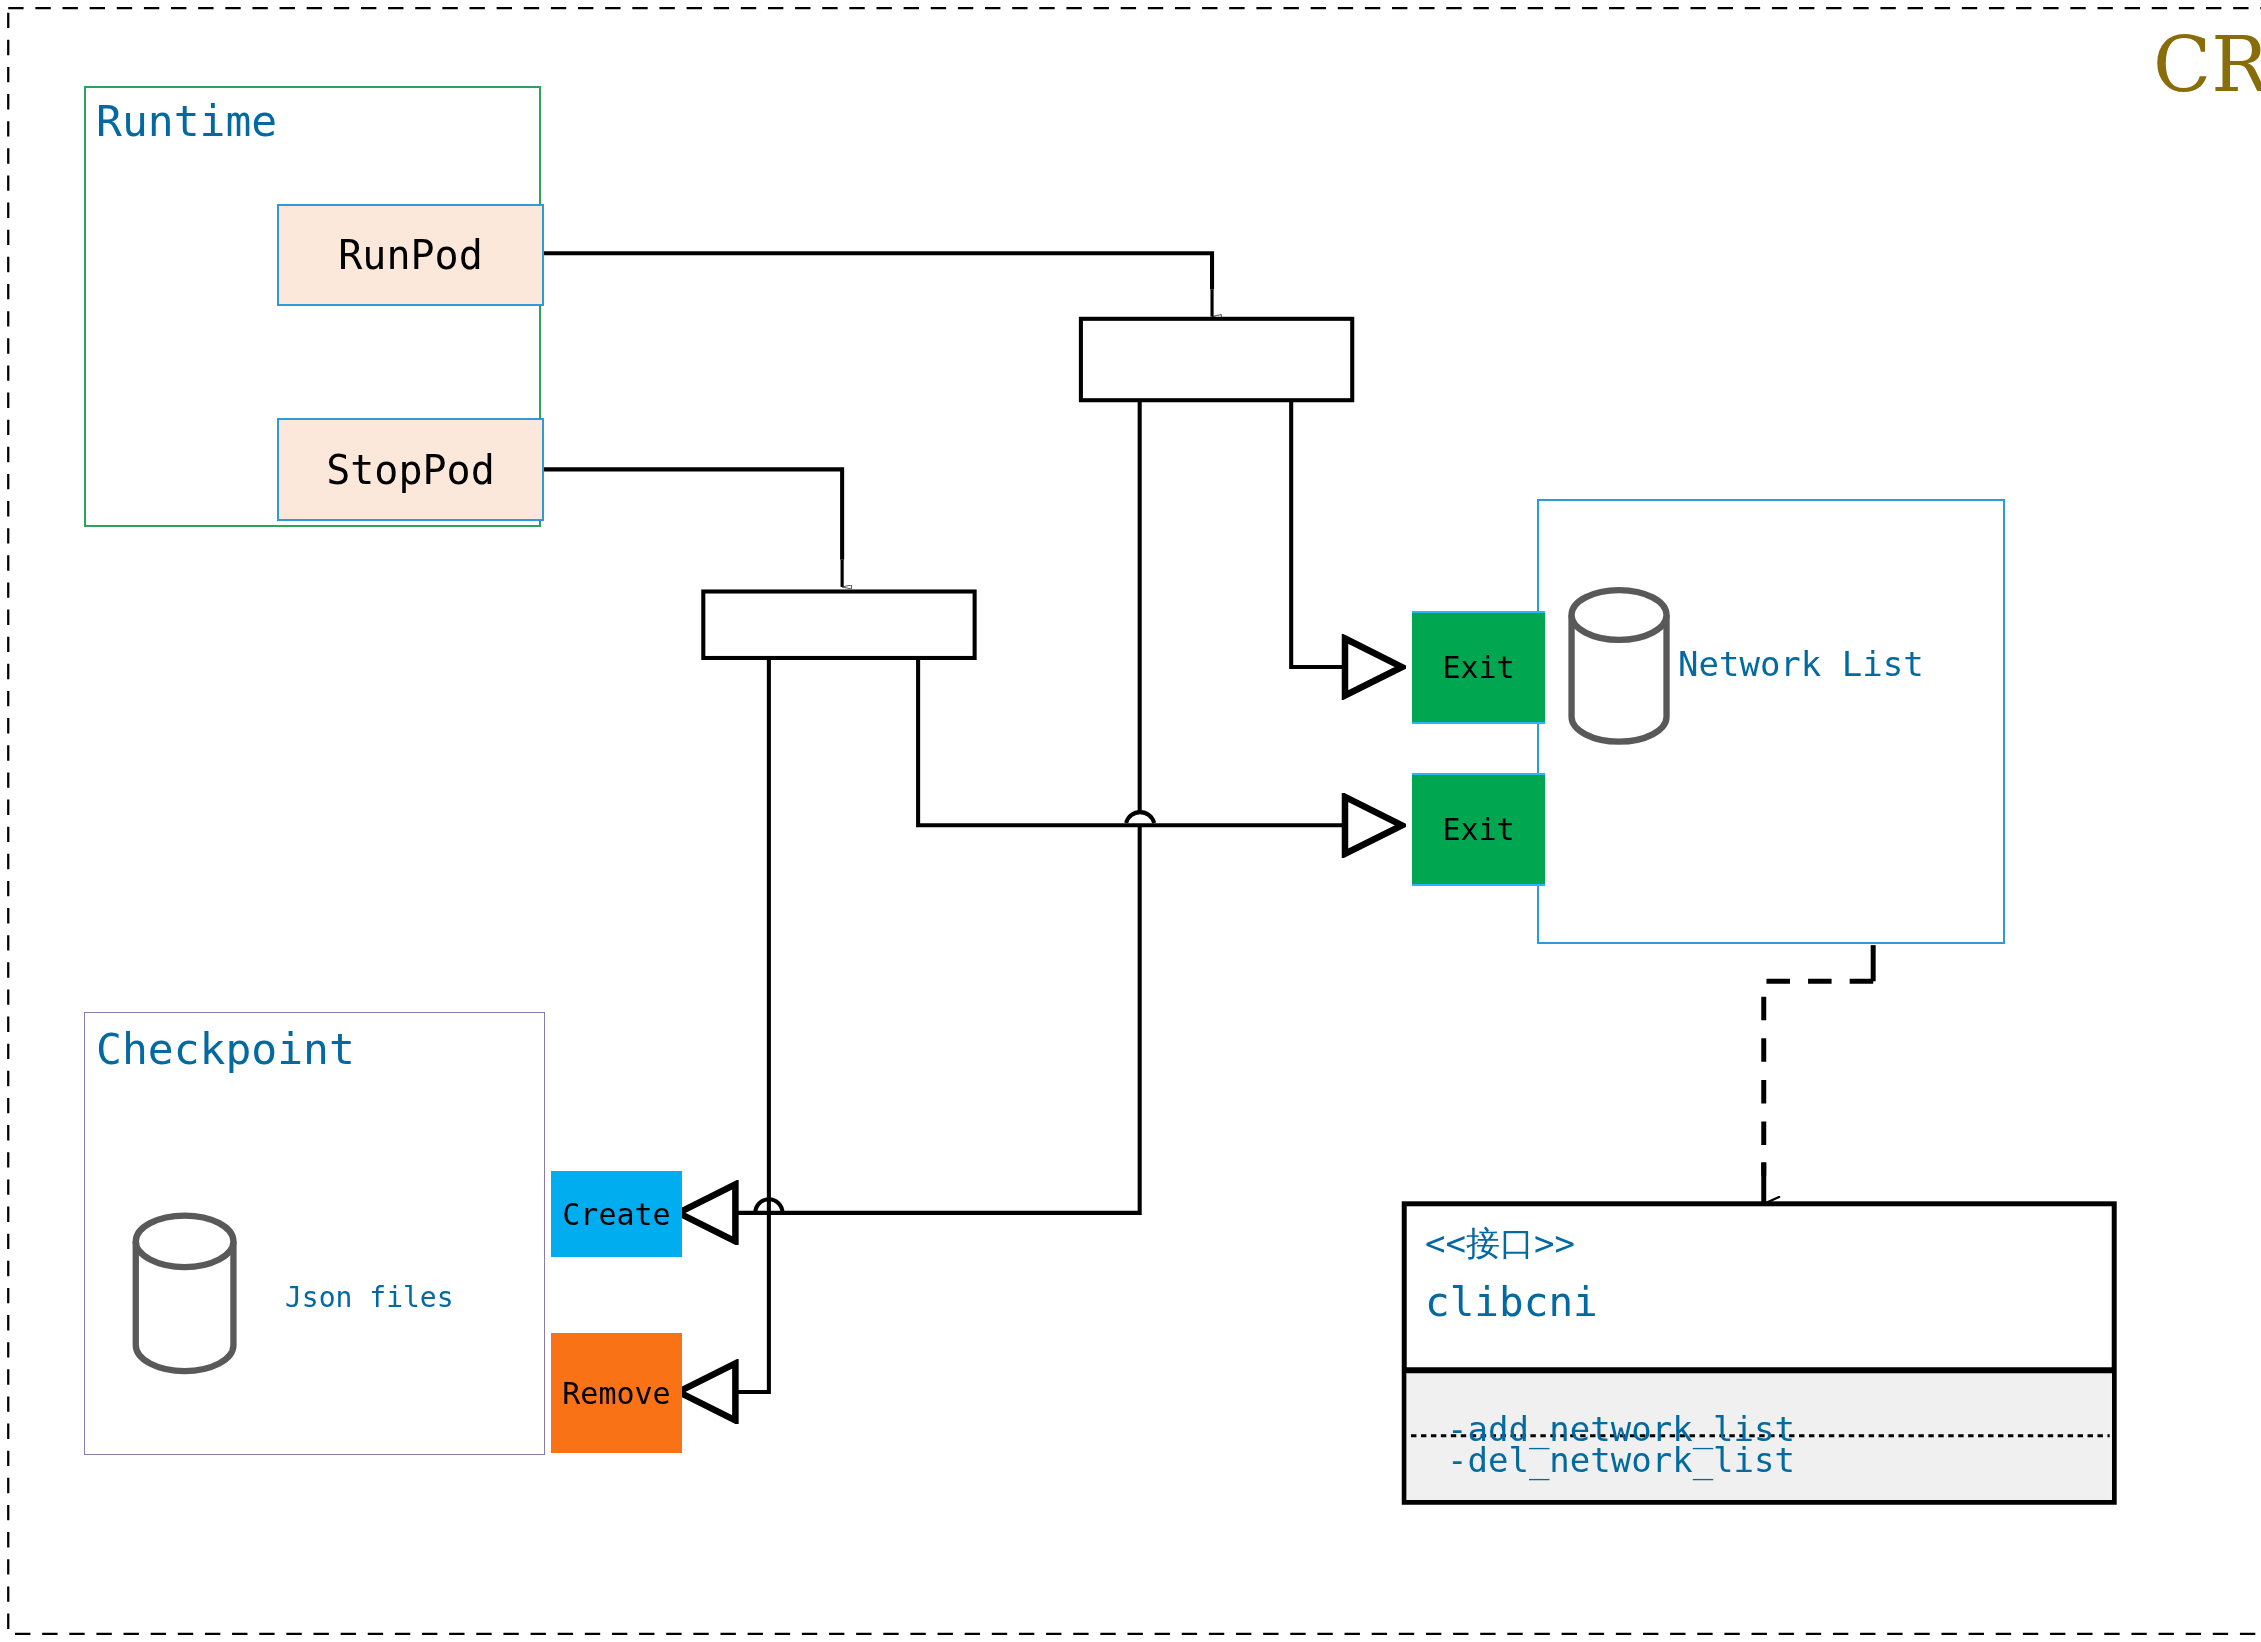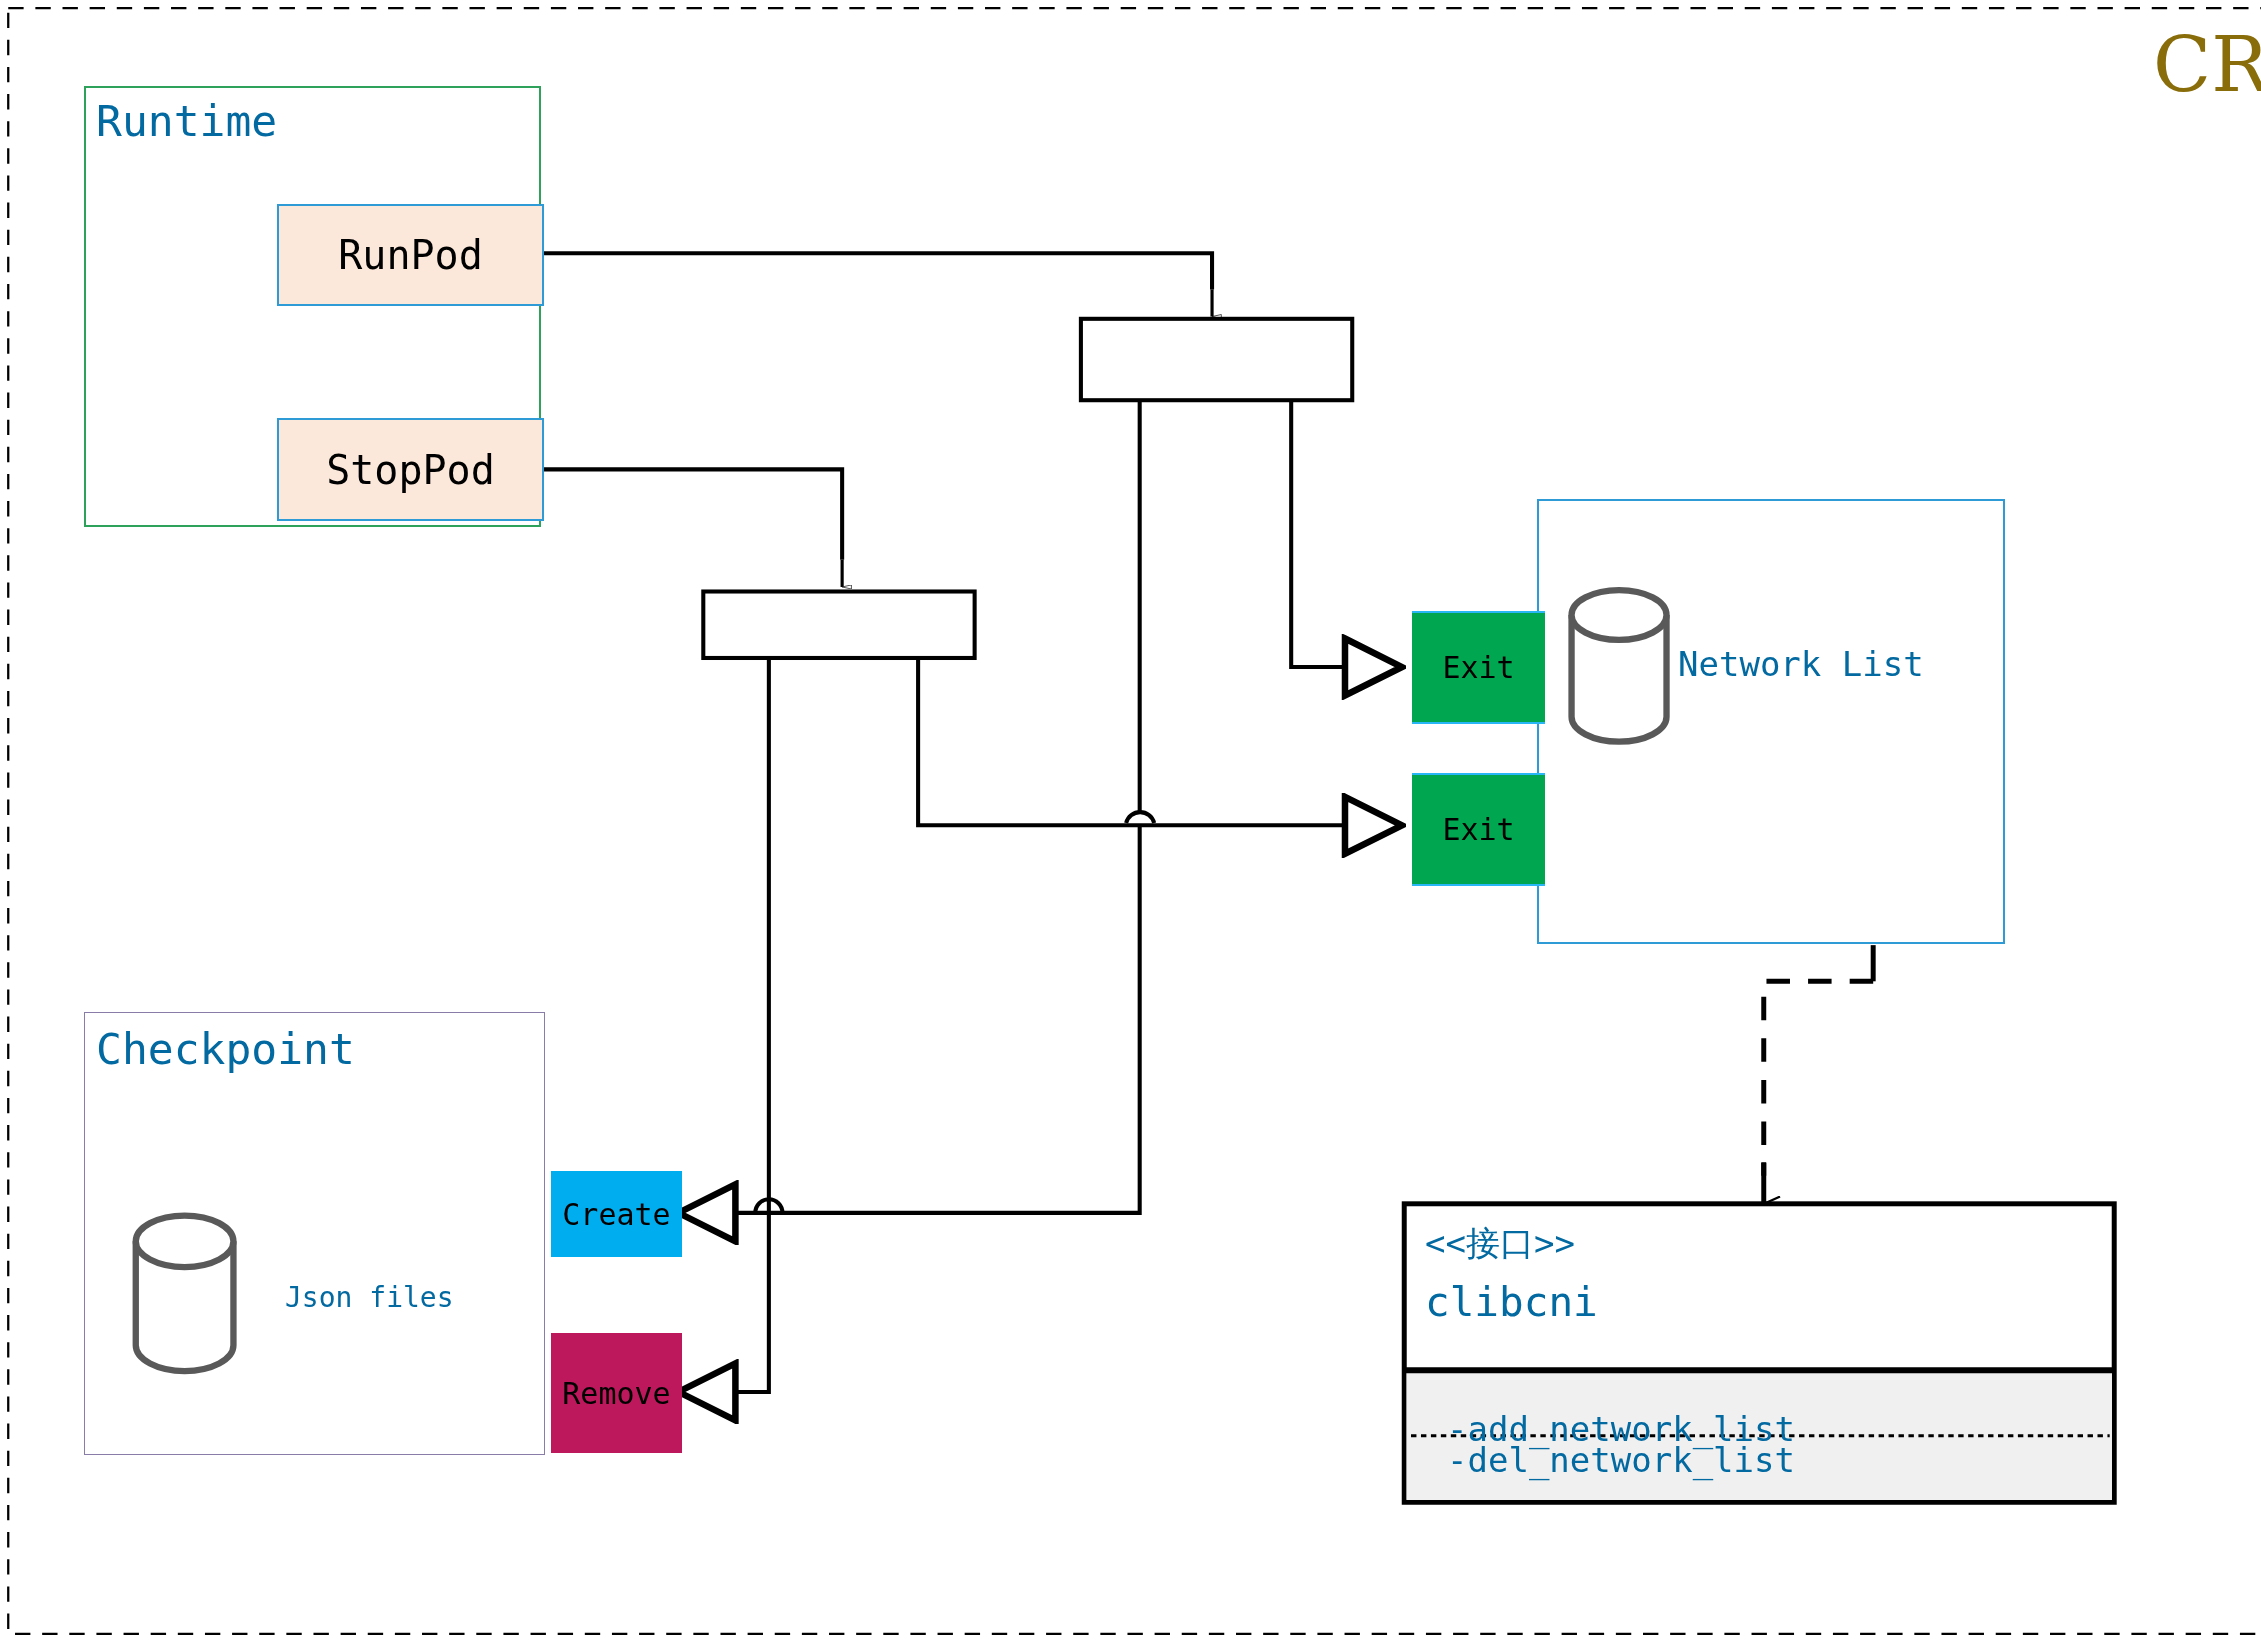--- a/index.html
+++ b/index.html
@@ -111,21 +111,21 @@
 
 
   <div class="box" style="left:84px;top:1012px;width:461px;height:443px;border:1.8px solid #8a7ca8;background:transparent;"></div>
   <div class="lbl mono" style="left:96px;top:1028px;font-size:43px;">Checkpoint</div>
   <div class="lbl mono" style="left:285px;top:1284px;font-size:28px;">Json files</div>
 
   <div class="box ctr mono" style="left:545px;top:1171px;width:131px;height:86px;background:#00aeef;font-size:30px;">
     <span>Create</span>
   </div>
 
-  <div class="box ctr mono" style="left:545px;top:1333px;width:131px;height:120px;background:#be185d;font-size:30px;">
+  <div class="box ctr mono" style="left:545px;top:1333px;width:131px;height:120px;background:#f97316;font-size:30px;">
     <span>Remove</span>
   </div>
 
   <div class="lbl mono" style="left:1425px;top:1226px;font-size:34px;">&lt;&lt;接口&gt;&gt;</div>
   <div class="lbl mono" style="left:1425px;top:1282px;font-size:41px;">clibcni</div>
   <div class="lbl mono" style="left:1447px;top:1412px;font-size:34px;">-add_network_list</div>
   <div class="lbl mono" style="left:1447px;top:1443px;font-size:34px;">-del_network_list</div>
 
 </div>
 

